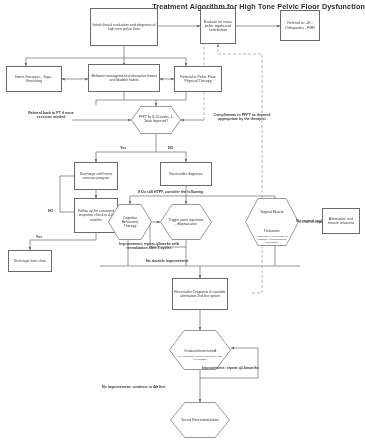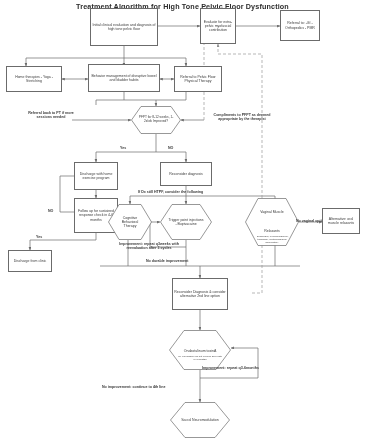--- a/index.html
+++ b/index.html
@@ -7,21 +7,21 @@
     width:365px;height:440px;background:#ffffff;
     font-family:"Liberation Sans", sans-serif;
     color:#3a3a3a;position:relative;overflow:hidden;
   }
   #canvas{position:absolute;left:0;top:0;width:365px;height:440px;}
   svg.wires{position:absolute;left:0;top:0;width:365px;height:440px;overflow:visible;}
   .node{position:absolute;box-sizing:border-box;display:flex;align-items:center;justify-content:center;text-align:center;}
   .box{border:0.8px solid #6b6b6b;background:#fff;}
   .node .txt{display:block;line-height:1.18;padding:1px;}
   .title{
-    position:absolute;left:0;top:2px;width:365px;text-align:center;
+    position:absolute;left:0;top:2px;width:365px;text-align:right;
     font-size:7.2px;font-weight:bold;color:#2b2b2b;letter-spacing:.02em;
   }
   .hex{position:absolute;display:flex;align-items:center;justify-content:center;text-align:center;}
   .hex svg{position:absolute;left:0;top:0;}
   .hex .txt{position:relative;z-index:2;line-height:1.15;}
   .edgelabel{position:absolute;font-size:3.6px;color:#3a3a3a;white-space:nowrap;}
   .edgelabel.bold{font-weight:bold;}
   .sub{font-size:2.5px;display:block;line-height:1.12;}
   .f35{font-size:3.5px;}
   .f32{font-size:3.2px;}

